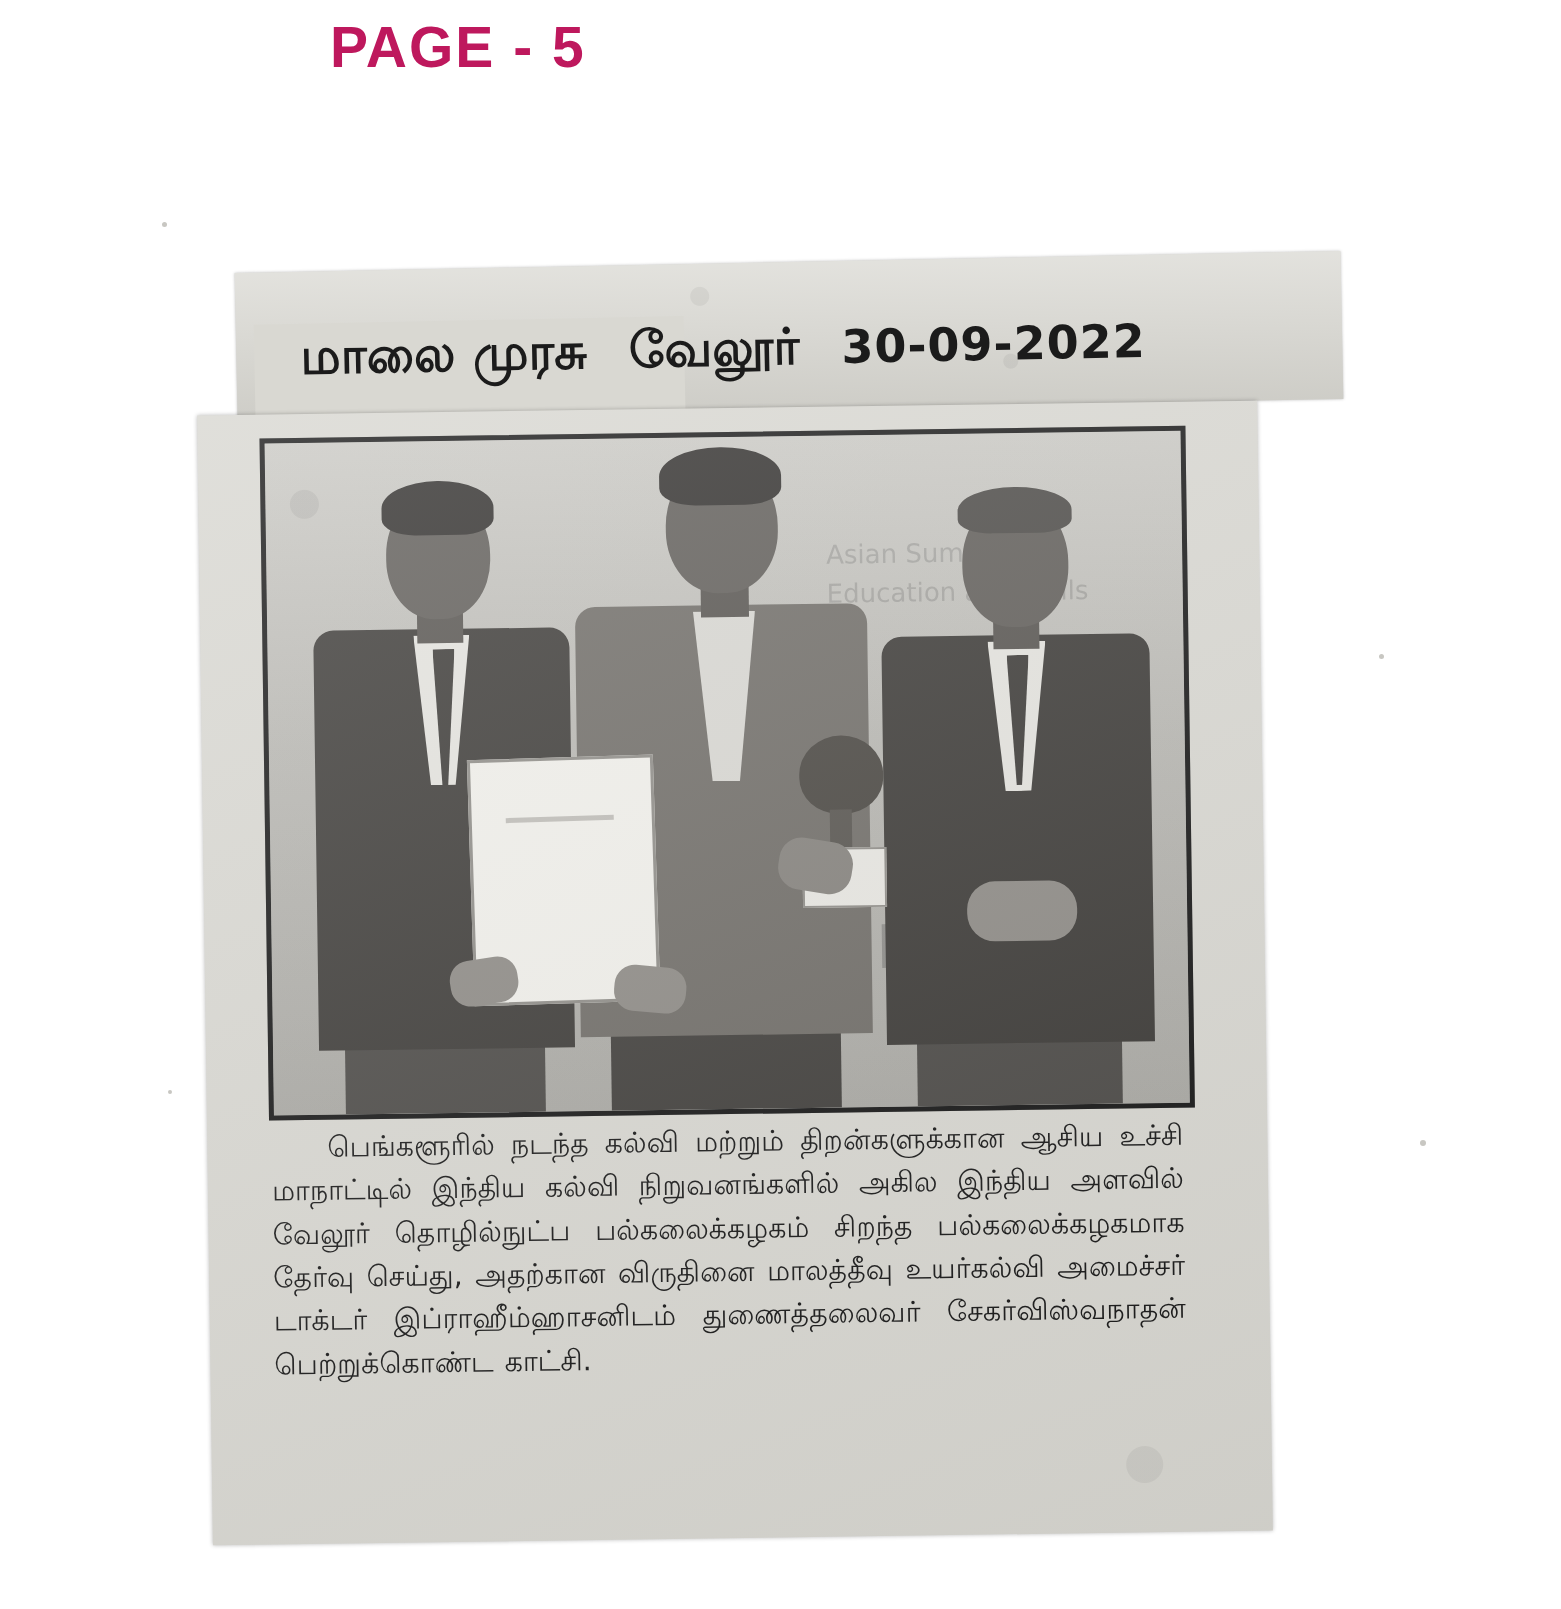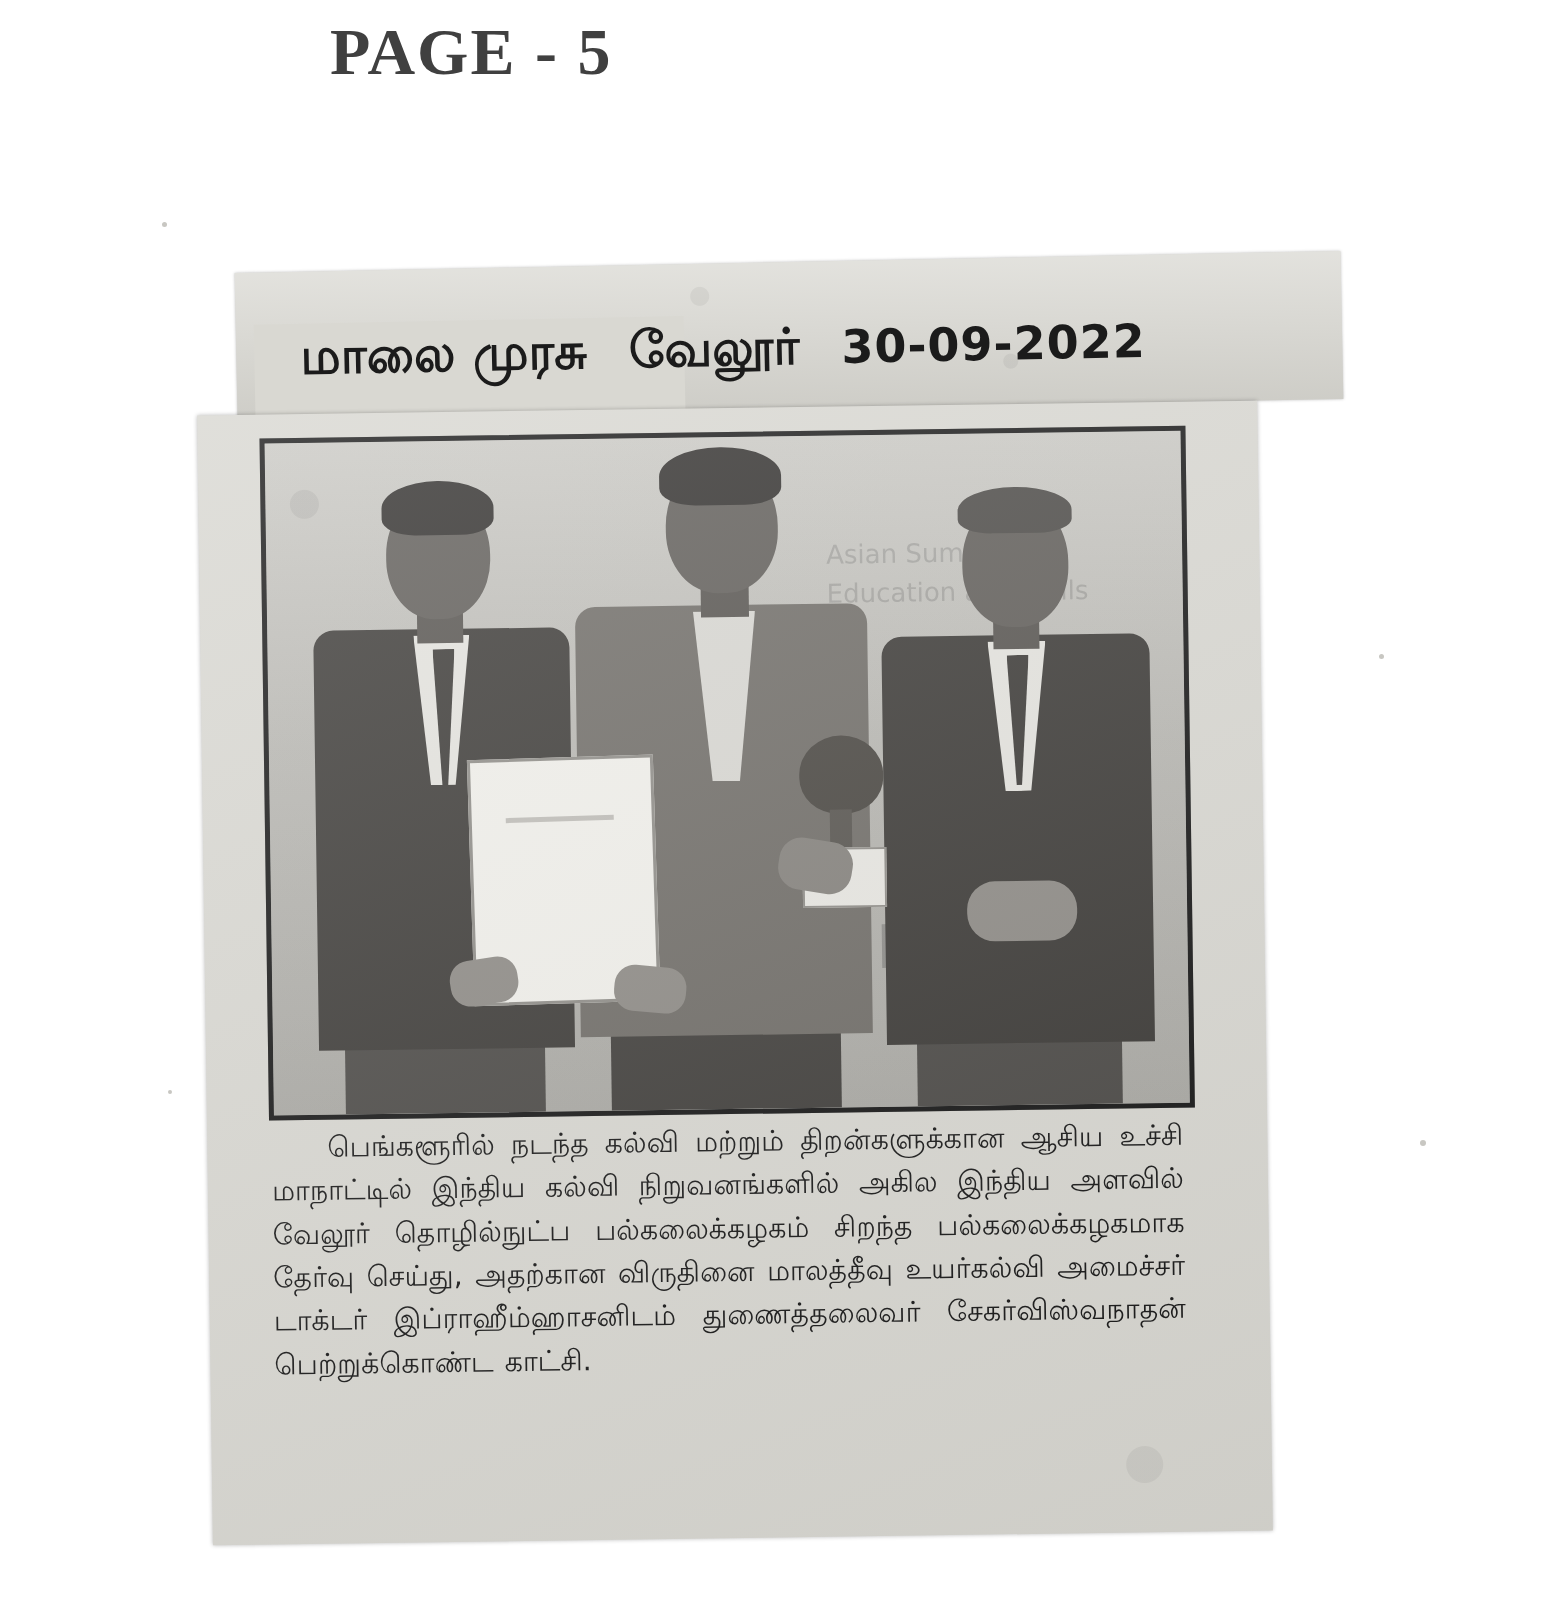--- a/index.html
+++ b/index.html
@@ -13,25 +13,25 @@
     position: relative;
     font-family: "Liberation Sans", sans-serif;
     overflow: hidden;
   }
 
   
   .page-label {
     position: absolute;
     left: 330px;
     top: 14px;
-    font-size: 66px;
+    font-size: 57px;
     font-weight: bold;
     letter-spacing: 2px;
-    color: #404040;
-    font-family: Liberation Serif, serif;
+    color: #be185d;
+    font-family: Liberation Sans, sans-serif;
   }
 
   
   .masthead-clip {
     position: absolute;
     left: 236px;
     top: 262px;
     width: 1106px;
     height: 148px;
     background: #d9d8d2;

